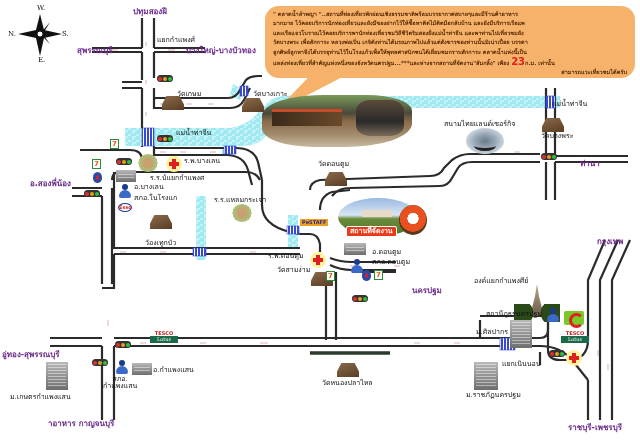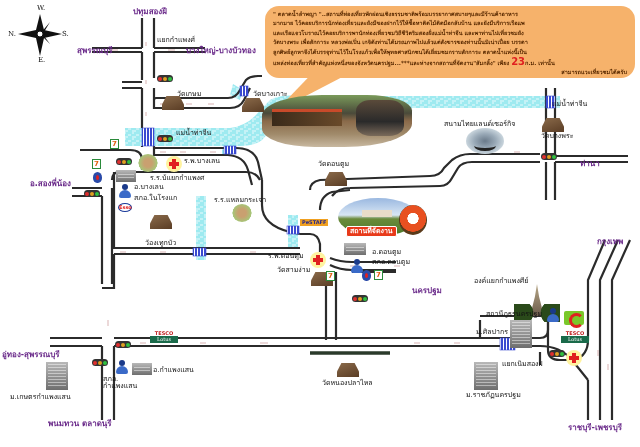--- a/index.html
+++ b/index.html
@@ -191,21 +191,21 @@
 <div class="staff">PeSTAFF</div>
 
 <div class="dir" style="left:133px;top:8px">ปทุมสองฝี</div>
 <div class="dir" style="left:77px;top:47px">สุพรรณบุรี</div>
 <div class="dir" style="left:186px;top:47px">บางใหญ่-บางบัวทอง</div>
 <div class="dir" style="left:30px;top:180px">อ.สองพี่น้อง</div>
 <div class="dir" style="left:580px;top:160px">ท่านา</div>
 <div class="dir" style="left:412px;top:287px">นครปฐม</div>
 <div class="dir" style="left:597px;top:238px">กรุงเทพ</div>
 <div class="dir" style="left:2px;top:351px">อู่ทอง-สุพรรณบุรี</div>
-<div class="dir" style="left:48px;top:420px">พนมทวน ตลาดนุรี</div>
+<div class="dir" style="left:48px;top:420px">าอาหาร กาญจนบุรี</div>
 <div class="dir" style="left:568px;top:424px">ราชบุรี-เพชรบุรี</div>
 
 <div class="lbl" style="left:157px;top:37px">แยกกำแพงศ์</div>
 <div class="lbl" style="left:177px;top:91px">วัดเกษม</div>
 <div class="lbl" style="left:253px;top:91px">วัดบางเกาะ</div>
 <div class="lbl" style="left:176px;top:130px">แม่น้ำท่าจีน</div>
 <div class="lbl" style="left:552px;top:101px">แม่น้ำท่าจีน</div>
 <div class="lbl" style="left:444px;top:121px">สนามไทยแลนด์เซอร์กิจ</div>
 <div class="lbl" style="left:541px;top:133px">วัดบางพระ</div>
 <div class="lbl" style="left:184px;top:158px">ร.พ.บางเลน</div>
@@ -215,25 +215,25 @@
 <div class="lbl" style="left:214px;top:197px">ร.ร.แหลมกระเจา</div>
 <div class="lbl" style="left:145px;top:240px">วัองเทูกบัว</div>
 <div class="lbl" style="left:318px;top:161px">วัดดอนตูม</div>
 <div class="lbl" style="left:372px;top:249px">อ.ดอนตูม</div>
 <div class="lbl" style="left:372px;top:259px">สภอ.ดอนตูม</div>
 <div class="lbl" style="left:268px;top:253px">ร.พ.ดอนตูม</div>
 <div class="lbl" style="left:277px;top:267px">วัดสามง่าม</div>
 <div class="lbl" style="left:474px;top:278px">องค์แยกกำแพงศีย์</div>
 <div class="lbl" style="left:486px;top:311px">สถานีภูธรนครปฐม</div>
 <div class="lbl" style="left:476px;top:329px">ม.ศิลปากร</div>
-<div class="lbl" style="left:502px;top:361px">แยกเนิมสองฝ</div>
+<div class="lbl" style="left:502px;top:361px">แยกเนินนอน</div>
 <div class="lbl" style="left:466px;top:392px">ม.ราชภัฏนครปฐม</div>
 <div class="lbl" style="left:322px;top:380px">วัดหนองปลาไหล</div>
 <div class="lbl" style="left:10px;top:394px">ม.เกษตรกำแพงแสน</div>
-<div class="lbl" style="left:103px;top:376px;white-space:pre;">สภอ.
+<div class="lbl" style="left:103px;top:376px;white-space:pre;text-align:center">สภอ.
 กำแพงแสน</div>
 <div class="lbl" style="left:153px;top:367px">อ.กำแพงแสน</div>
 
 <div class="temple" style="left:162px;top:96px"></div>
 <div class="temple" style="left:242px;top:98px"></div>
 <div class="temple" style="left:542px;top:118px"></div>
 <div class="temple" style="left:325px;top:172px"></div>
 <div class="temple" style="left:150px;top:215px"></div>
 <div class="temple" style="left:311px;top:272px"></div>
 <div class="temple" style="left:337px;top:363px"></div>

